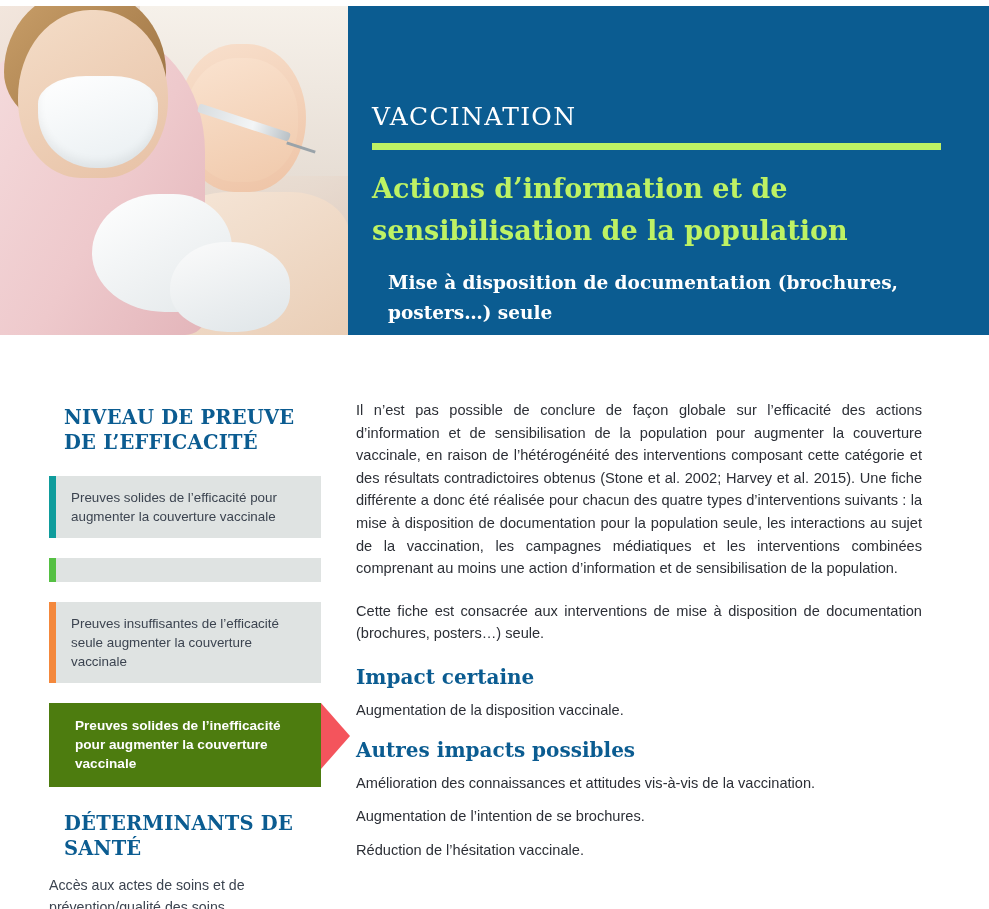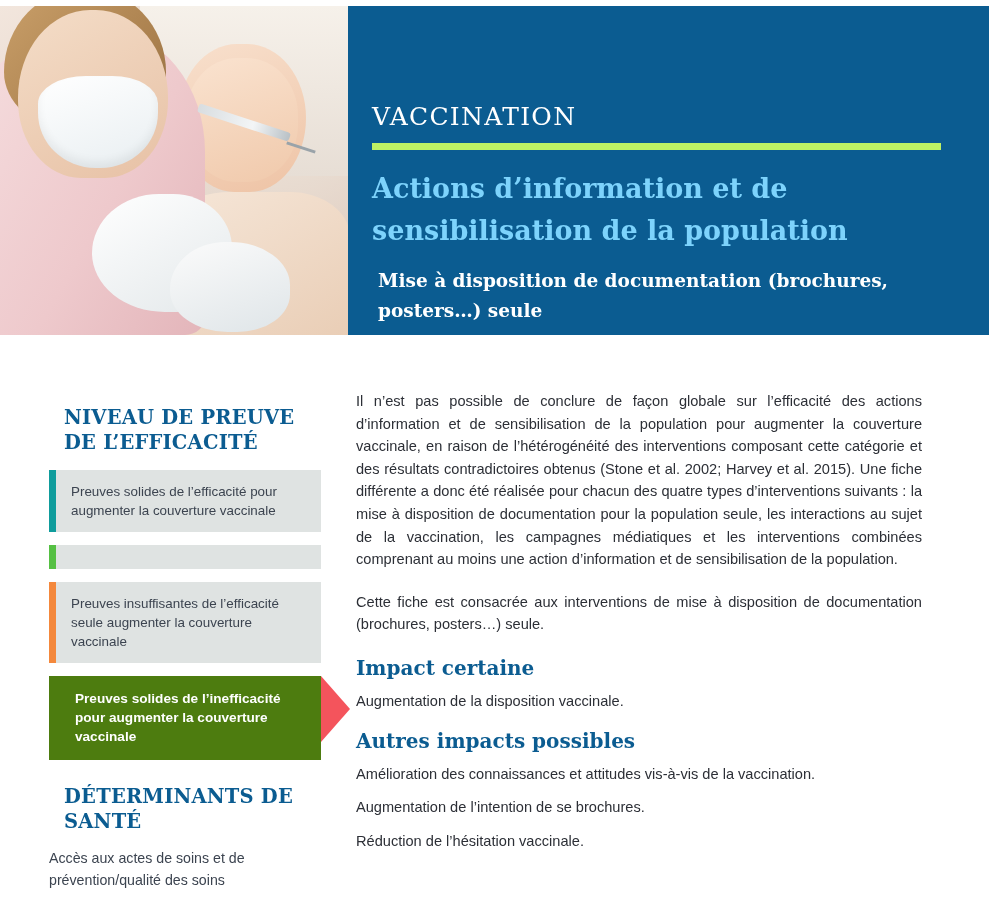--- a/index.html
+++ b/index.html
@@ -156,28 +156,28 @@
     padding-bottom: 12px;
     border-bottom: 7px solid #bef264;
     margin: 0 0 18px 0;
   }
   .header-title {
     font-family: "DejaVu Serif", serif;
     font-weight: bold;
     font-size: 27px;
     line-height: 1.55;
     margin: 0 0 14px 0;
-    color: #7dd3fc;
+    color: #bef264;
   }
   .header-subtitle {
     font-family: "DejaVu Serif", serif;
     font-weight: bold;
     font-size: 18.5px;
     line-height: 1.62;
-    margin: 6px;
+    margin: 16px;
     color: #ffffff;
   }
 
   
   .content {
     position: absolute;
     top: 335px;
     left: 0;
     width: 989px;
     height: 574px;
@@ -206,20 +206,21 @@
   }
   .evidence-item {
     position: relative;
     background: #dfe3e2;
     color: #3c4450;
     font-size: 13.4px;
     line-height: 1.42;
     padding: 12px 10px 12px 22px;
     margin-bottom: 13px;
     box-sizing: border-box;
+    margin-top: 20px;
   }
   .evidence-item .bar {
     position: absolute;
     left: 0; top: 0; bottom: 0;
     width: 7px;
   }
   .evidence-item.highlight {
     background: #4d7c0f;
     color: #ffffff;
     font-weight: bold;
@@ -244,21 +245,21 @@
     font-size: 14.2px;
     line-height: 1.52;
     color: #3c4450;
     margin: 0;
   }
 
   
   .right-col {
     position: absolute;
     left: 356px;
-    top: 55px;
+    top: 64px;
     width: 566px;
   }
   .body-para {
     font-size: 14.6px;
     line-height: 1.55;
     color: #2c2f36;
     text-align: justify;
     margin: 0 0 20px 0;
   }
   .impact-heading {

